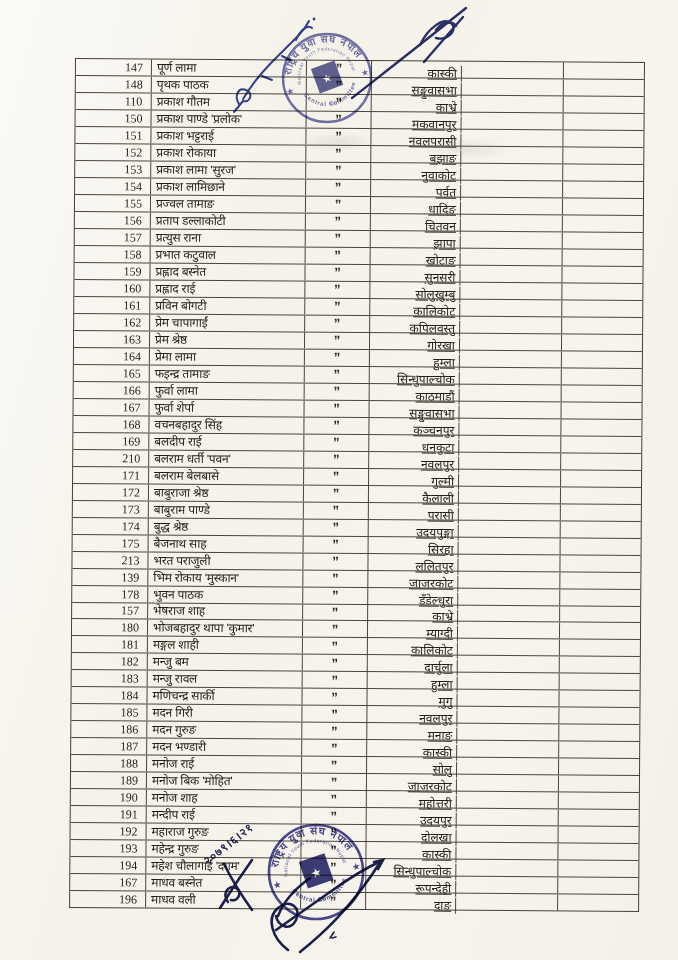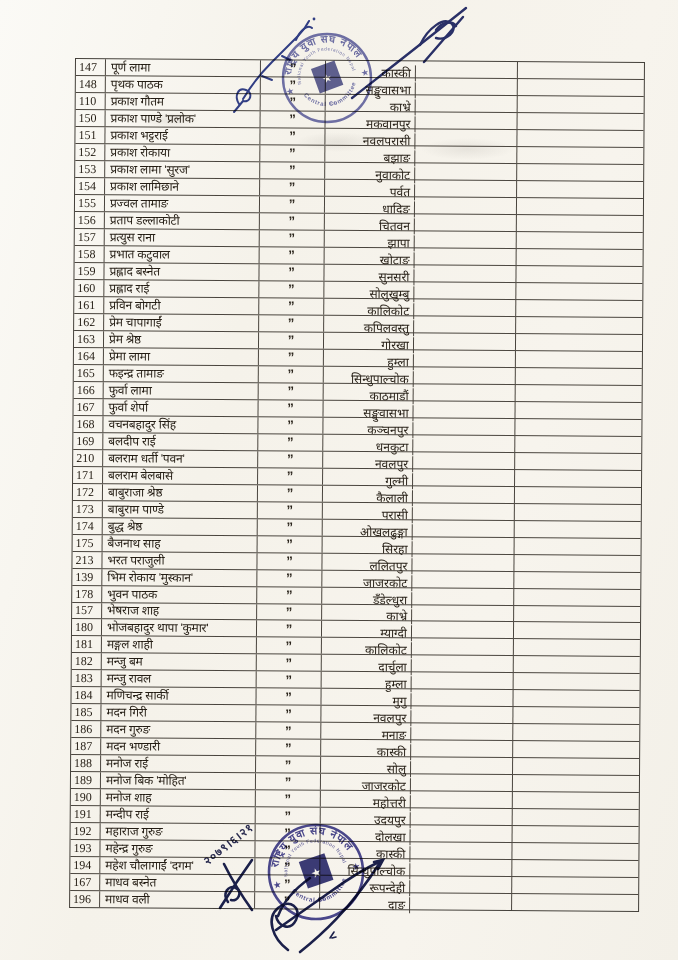--- a/index.html
+++ b/index.html
@@ -21,24 +21,24 @@
     background:transparent;
   }
   .row{flex:1;display:flex;border-bottom:1px solid #4a453e;}
   .row:last-child{border-bottom:none;}
   .cell{
     box-sizing:border-box;display:flex;align-items:center;
     border-right:1px solid #4a453e;
     color:#241d14;white-space:nowrap;overflow:visible;
     line-height:1;
   }
-  .c-sn{width:30px;padding-left:3px;font-family:"Liberation Serif",serif;font-size:12px;}
+  .c-sn{width:30px;padding-left:3px;font-family:"Liberation Serif",serif;font-size:12px;margin-left:46px;}
   .c-name{width:155px;padding-left:5px;font-size:12px;letter-spacing:-0.2px;}
   .c-ditto{width:65px;justify-content:center;font-size:13px;font-weight:bold;color:#2a241b;}
-  .c-district{width:90px;justify-content:flex-end;padding-right:4px;font-size:12px;transform:translateY(4px);}
+  .c-district{width:90px;justify-content:flex-end;padding-right:4px;font-size:12px;transform:translateY(4px);text-decoration:underline;}
   .c-e1{width:102px;}
   .c-e2{flex:1;border-right:none;}
   
   .ink{position:absolute;mix-blend-mode:multiply;}
   .smudge{position:absolute;border-radius:50%;
     background:radial-gradient(ellipse at center,rgba(120,115,108,.28),rgba(120,115,108,0) 70%);
     opacity:.45;}
   .hand-date{
     position:absolute;left:200px;top:856px;
     font-size:11.5px;font-weight:bold;color:#2b2d56;
@@ -270,21 +270,21 @@
         <div class="cell c-name">बाबुराम पाण्डे</div>
         <div class="cell c-ditto">”</div>
         <div class="cell c-district">परासी</div>
         <div class="cell c-e1"></div>
         <div class="cell c-e2"></div>
       </div>
       <div class="row">
         <div class="cell c-sn">174</div>
         <div class="cell c-name">बुद्ध श्रेष्ठ</div>
         <div class="cell c-ditto">”</div>
-        <div class="cell c-district">ओखलढुङ्गा</div>
+        <div class="cell c-district">उदयपुङ्गा</div>
         <div class="cell c-e1"></div>
         <div class="cell c-e2"></div>
       </div>
       <div class="row">
         <div class="cell c-sn">175</div>
         <div class="cell c-name">बैजनाथ साह</div>
         <div class="cell c-ditto">”</div>
         <div class="cell c-district">सिरहा</div>
         <div class="cell c-e1"></div>
         <div class="cell c-e2"></div>

